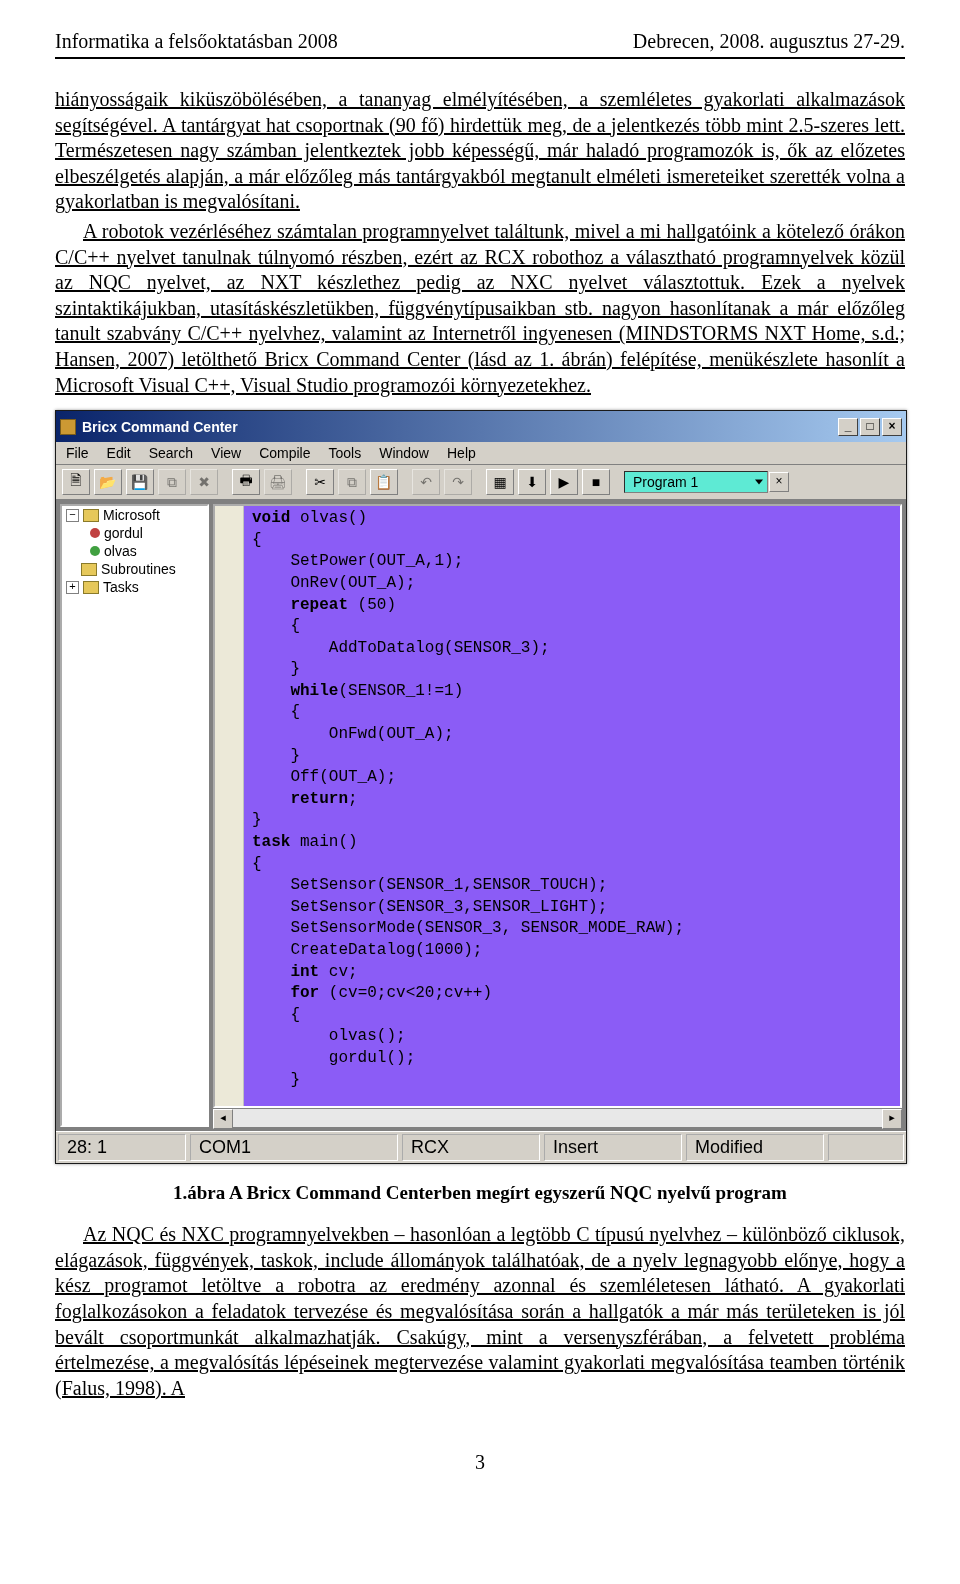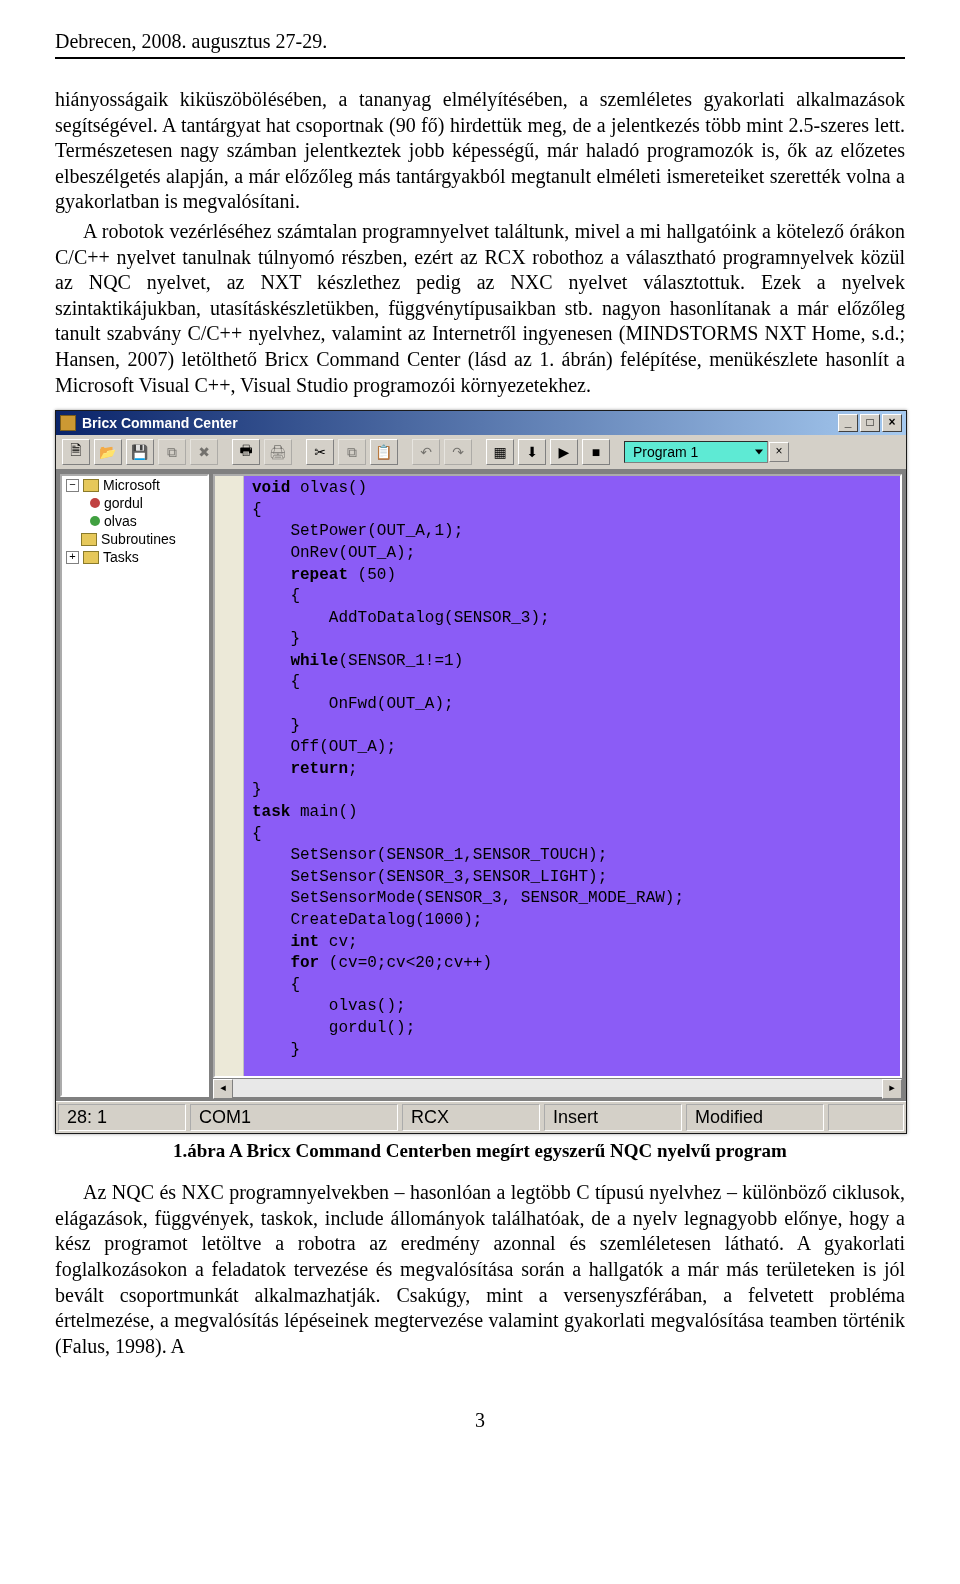--- a/index.html
+++ b/index.html
@@ -23,28 +23,29 @@
   }
   .header-rule {
     border: none;
     border-top: 2px solid #000;
     margin: 0 0 28px 0;
   }
   .para {
     text-align: justify;
     margin: 0 0 0 0;
     line-height: 1.28;
+    text-decoration: underline;
   }
   .para + .para { margin-top: 4px; }
   .indent { text-indent: 28px; }
   .caption {
     text-align: center;
     font-weight: bold;
     font-size: 19px;
-    margin: 6px 0 18px 0;
+    margin: 18px 0 18px 0;
   }
   .pagenum {
     text-align: center;
     font-size: 20px;
     margin-top: 50px;
   }
 
   
   .app-shot {
     width: 850px;
@@ -52,21 +53,21 @@
     border: 1px solid #1a1a1a;
     font-family: Tahoma, "MS Sans Serif", Arial, sans-serif;
     font-size: 14px;
     color: #000;
     background: #d4d0c8;
     box-shadow: 0 0 3px rgba(0,0,0,0.4);
   }
   .titlebar {
     display: flex;
     align-items: center;
-    height: 24px;
+    height: 31px;
     background: linear-gradient(to right,#0a246a,#a6caf0);
     color: #fff;
     font-weight: bold;
     font-size: 14px;
     padding: 0 4px;
   }
   .titlebar .brick-icon {
     width: 16px; height: 16px;
     background: #cc9933;
     margin-right: 6px;
@@ -242,37 +243,48 @@
   .status-cell.w3{width:120px;}
   .status-cell.w4{width:120px;}
   .status-cell.w5{width:120px;}
   .status-cell.w6{flex:1;}
 </style>
 </head>
 <body>
 
 <div class="page">
   <div class="header-row">
+    <span>Informatika a felsőoktatásban 2008</span>
     <span>Debrecen, 2008. augusztus 27-29.</span>
   </div>
   <hr class="header-rule">
 
   <p class="para">hiányosságaik kiküszöbölésében, a tananyag elmélyítésében, a szemléletes gyakorlati alkalmazások segítségével. A tantárgyat hat csoportnak (90 fő) hirdettük meg, de a jelentkezés több mint 2.5-szeres lett. Természetesen nagy számban jelentkeztek jobb képességű, már haladó programozók is, ők az előzetes elbeszélgetés alapján, a már előzőleg más tantárgyakból megtanult elméleti ismereteiket szerették volna a gyakorlatban is megvalósítani.</p>
   <p class="para indent">A robotok vezérléséhez számtalan programnyelvet találtunk, mivel a mi hallgatóink a kötelező órákon C/C++ nyelvet tanulnak túlnyomó részben, ezért  az RCX robothoz a választható programnyelvek közül az NQC nyelvet, az NXT készlethez pedig az NXC nyelvet választottuk. Ezek a nyelvek szintaktikájukban, utasításkészletükben, függvénytípusaikban stb. nagyon hasonlítanak a már előzőleg tanult szabvány C/C++ nyelvhez, valamint az Internetről ingyenesen (MINDSTORMS NXT Home, s.d.; Hansen, 2007) letölthető Bricx Command Center (lásd az 1. ábrán) felépítése, menükészlete hasonlít a Microsoft Visual C++, Visual Studio programozói környezetekhez.</p>
 
   <div class="app-shot">
     <div class="titlebar">
       <div class="brick-icon"></div>
       <span>Bricx Command Center</span>
       <div style="flex:1"></div>
       <div class="winbtn">_</div>
       <div class="winbtn">□</div>
       <div class="winbtn">×</div>
     </div>
 
+    <div class="menubar">
+      <span>File</span>
+      <span>Edit</span>
+      <span>Search</span>
+      <span>View</span>
+      <span>Compile</span>
+      <span>Tools</span>
+      <span>Window</span>
+      <span>Help</span>
+    </div>
 
     <div class="toolbar">
       <div class="tbtn">🗎</div>
       <div class="tbtn">📂</div>
       <div class="tbtn">💾</div>
       <div class="tbtn dis">⧉</div>
       <div class="tbtn dis">✖</div>
       <div class="tb-sep"></div>
       <div class="tbtn">🖶</div>
       <div class="tbtn dis">🖨</div>

